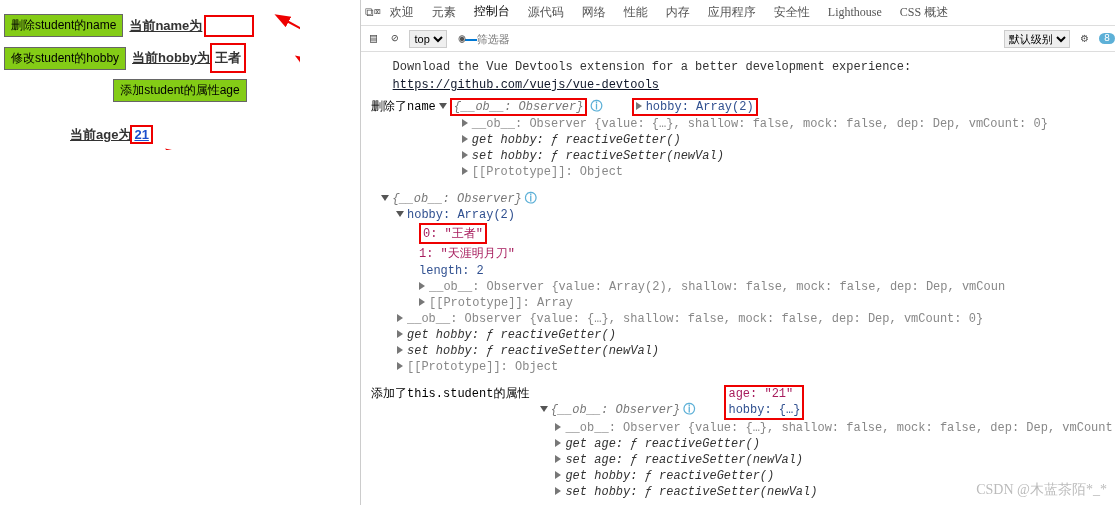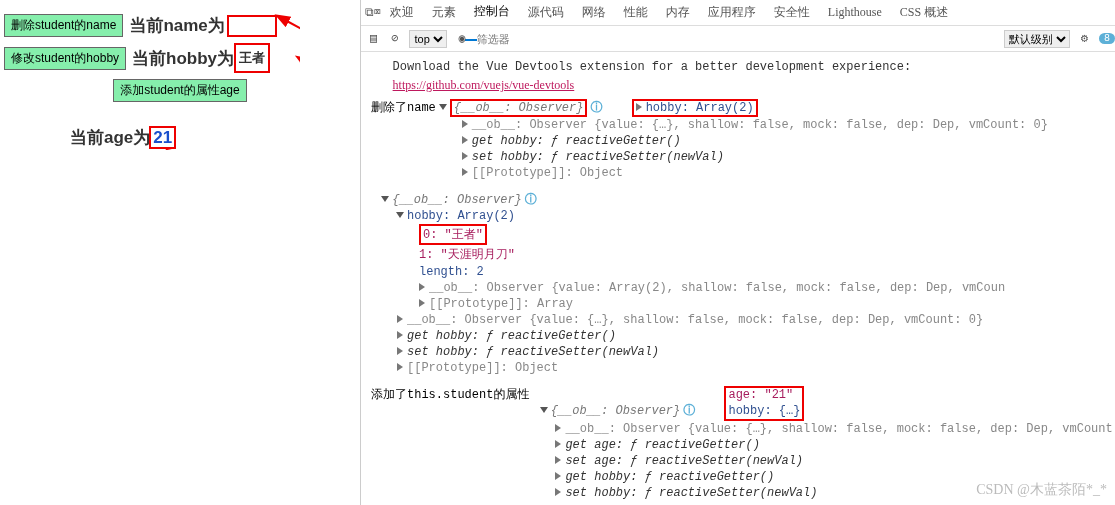--- a/index.html
+++ b/index.html
@@ -1,38 +1,38 @@
 <!DOCTYPE html>
 <html><head>
 <meta charset="utf-8">
 <style>
 * { box-sizing: border-box; margin: 0; padding: 0; }
 body { font-family: "Microsoft YaHei", Arial, sans-serif; font-size: 12px; width: 1115px; height: 505px; overflow: hidden; position: relative; background: #fff; }
 .left-panel { position: absolute; left: 0; top: 0; width: 360px; padding: 8px 4px; }
 .row { display: flex; align-items: center; margin: 6px 0; }
-.btn { border: 1px solid #666; background: #86efac; padding: 2px 6px; font-size: 12px; cursor: pointer; }
-.label-big { font-size: 17px; font-weight: bold; color: #333; margin-left: 6px; }
+.btn { border: 1px solid #666; background: #84cc16; padding: 2px 6px; font-size: 12px; cursor: pointer; }
+.label-big { font-size: 13px; font-weight: bold; color: #333; margin-left: 6px; text-decoration: underline; }
 .val-box { border: 2px solid #e00; min-width: 50px; min-height: 22px; display: inline-block; margin-left: 2px; padding: 0 3px; }
 .val-box2 { border: 2px solid #e00; display: inline-block; padding: 4px 3px; font-weight: bold; font-size: 13px; color: #333; }
 .age-row { margin-left: 60px; margin-top: 24px; }
 .age-num { color: #1a4fcc; font-weight: bold; }
 
 .devtools { position: absolute; left: 360px; right: 0; top: 0; bottom: 0; border-left: 1px solid #ccc; font-family: Consolas, "Courier New", monospace; font-size: 12px; }
 .tabbar { display: flex; align-items: center; border-bottom: 1px solid #ddd; height: 26px; padding-left: 4px; color: #555; }
 .tabbar .tab { padding: 19px 9px; cursor: pointer; font-family: "Microsoft YaHei"; }
 .tabbar .tab.active { border-bottom: 2px solid #0078d4; color: #000000; }
 .toolbar { display: flex; align-items: center; border-bottom: 1px solid #ddd; height: 26px; padding-left: 6px; gap: 8px; color: #555; }
 .toolbar .tbtn { cursor: pointer; padding: 0 3px; }
 .toolbar select, .toolbar input { font-size: 11px; height: 18px; border: 1px solid #ccc; }
 .filter { flex: 1; border: none !important; outline: none; }
 .badge { background: #5db0d7; color: #fff; border-radius: 8px; padding: 0 5px; font-size: 10px; }
 
 .console-body { padding: 6px 6px 6px 10px; overflow: auto; height: calc(100% - 52px); }
 .msg { color: #333; line-height: 1.5; }
-.link { color: #be185d; text-decoration: underline; cursor: pointer; font-family: Liberation Serif, serif; }
+.link { color: #0f172a; text-decoration: underline; cursor: pointer; }
 .log { margin: 4px 0 10px 0; }
 .logline { display: flex; }
 .logprefix { color: #000; white-space: nowrap; }
 .tree { margin-left: 4px; }
 .line { white-space: nowrap; padding: 1px 0; }
 .tri { display: inline-block; width: 0; height: 0; border-top: 4px solid transparent; border-bottom: 4px solid transparent; border-left: 6px solid #777; margin: 0 4px 0 0; }
 .tri.open { transform: rotate(90deg); border-left-color: #555; }
 .obj { color: #777; font-style: italic; }
 .key { color: #a71d5d; }
 .keyb { color: #305090; }

